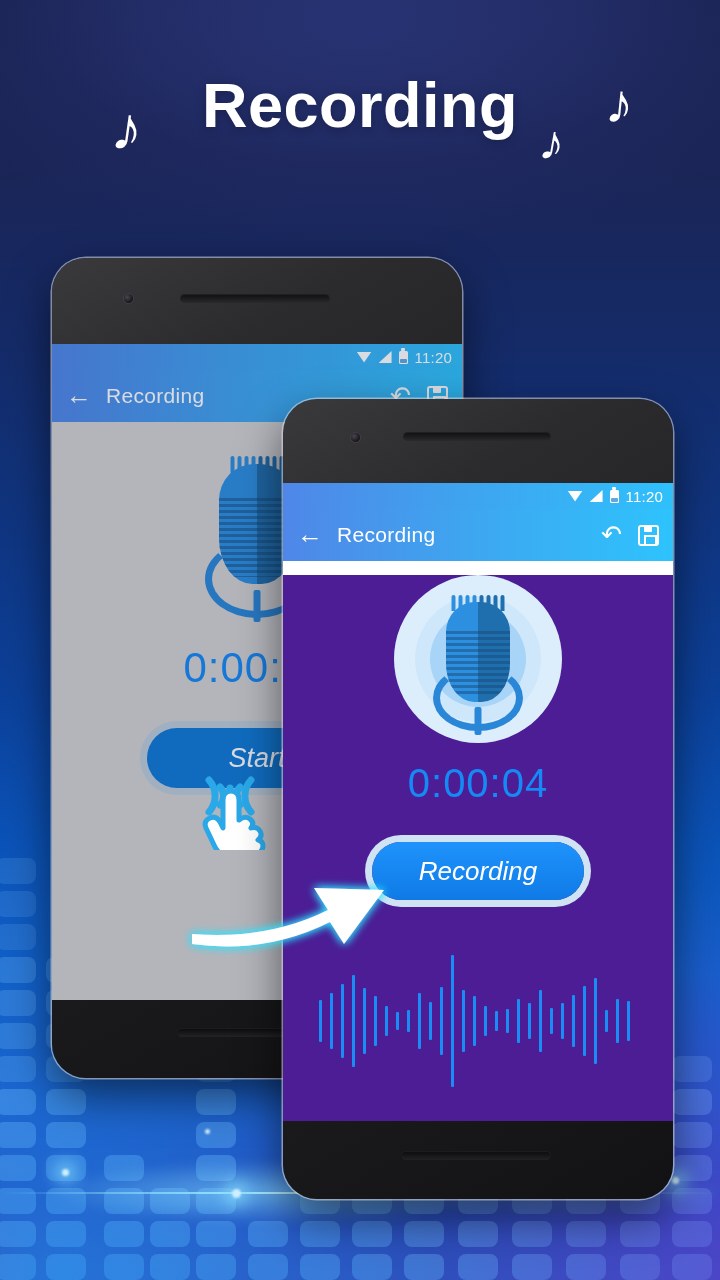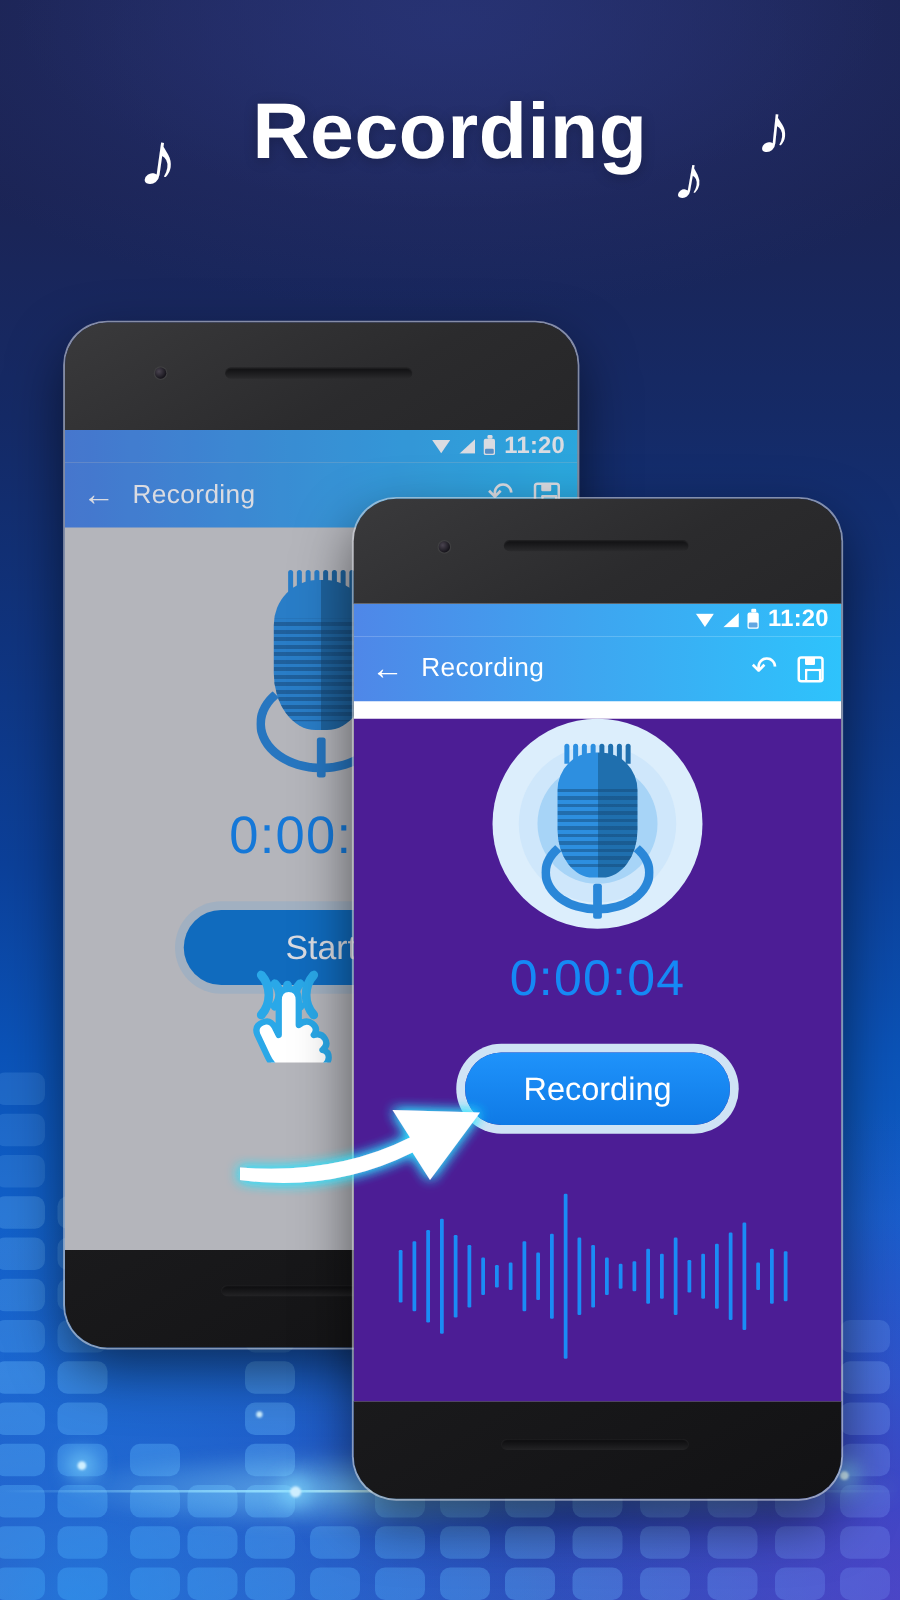--- a/index.html
+++ b/index.html
@@ -133,21 +133,21 @@
   #phone-front .grille { left:120px; top:33px; width:148px; }
   #phone-front .grille.bottom { left:118px; top:752px; width:150px; }
 
   
   .statusbar {
     height:26px; display:flex; align-items:center; justify-content:flex-end;
     gap:7px; padding:0 10px;
     background:linear-gradient(90deg,#4f87e8 0%, #3fa3ef 45%, #2fc0fb 100%);
     color:#fff; font-size:13px;
   }
-  .statusbar .clock { font-size:19px; letter-spacing:.2px;font-weight:bold; }
+  .statusbar .clock { font-size:15px; letter-spacing:.2px; }
   .ic-wifi { width:15px; height:11px; background:#fff;
              clip-path:polygon(0 0,100% 0,50% 100%); }
   .ic-signal { width:13px; height:12px; background:#fff;
                clip-path:polygon(100% 0,100% 100%,0 100%); }
   .ic-batt { width:9px; height:13px; background:#fff; border-radius:1.5px; position:relative; }
   .ic-batt:before { content:""; position:absolute; left:2.5px; top:-2.5px; width:4px; height:2.5px; background:#fff; border-radius:1px; }
   .ic-batt:after { content:""; position:absolute; left:1px; bottom:1px; width:7px; height:4px; background:rgba(70,150,220,.85); border-radius:1px; }
 
   .appbar {
     height:52px; display:flex; align-items:center; gap:14px; padding:0 14px;
@@ -198,20 +198,21 @@
   .timer { text-align:center; color:#1589f5; font-weight:normal; letter-spacing:1px; }
 
   .rec-btn-wrap { display:flex; justify-content:center; }
   .rec-btn {
     background:#1589f5;
     color:#fff;
     border-radius:999px;
     display:flex; align-items:center; justify-content:center;
     box-shadow:0 0 0 7px #cfe3f5;
     position:relative;
+    font-style:italic;
   }
   #phone-front .rec-btn { background:linear-gradient(180deg,#1f93fb,#0f7ae6); }
   #phone-back .rec-btn { background:#0f7ad6; box-shadow:0 0 0 7px #bcccd9; }
 
   
   .wave { display:flex; align-items:center; justify-content:center; gap:0; }
   .wave i { display:block; width:3px; background:#1a8cf5; border-radius:1px; }
 
   
   .arrow-glow { position:absolute; pointer-events:none; }

